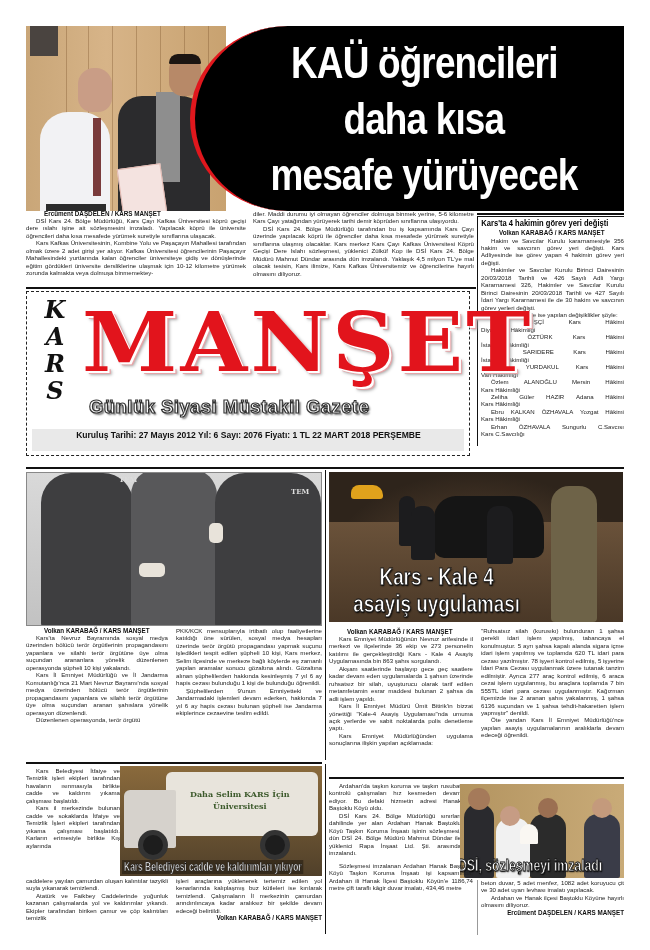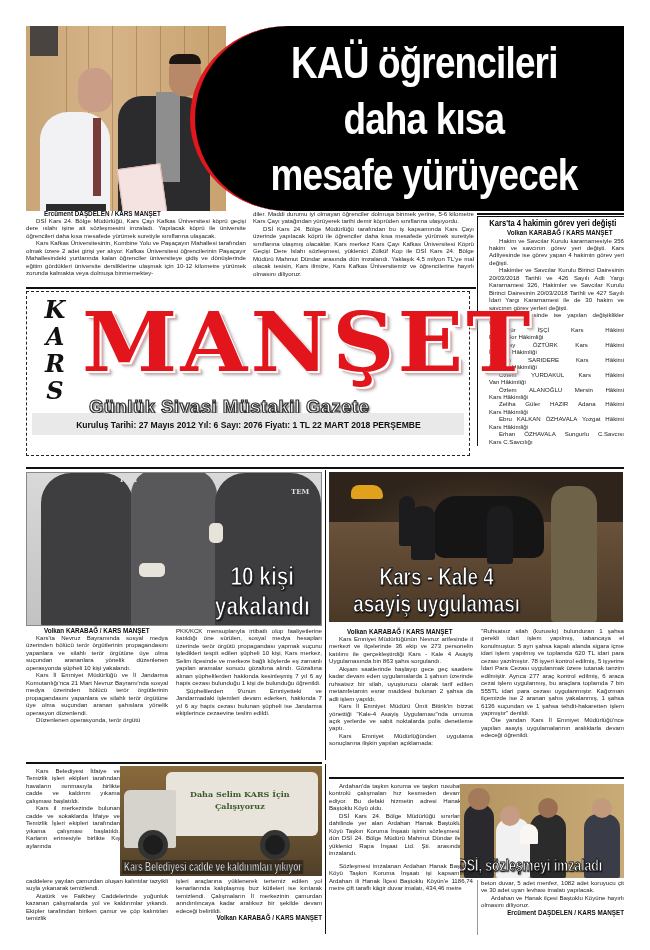--- a/index.html
+++ b/index.html
@@ -38,33 +38,33 @@
     display: block; color: #fff; font-family: "Liberation Sans", sans-serif; font-weight: bold;
     font-size: 45px; line-height: 56px; letter-spacing: -1px; transform: scaleX(0.82);
     white-space: nowrap; padding-left: 36px;
   }
 
   #top-byline { left: 26px; top: 210px; }
   #top-col1 { left: 26px; top: 217px; width: 220px; }
   #top-col2 { left: 253px; top: 210px; width: 221px; }
 
   
-  #judges-box { left: 477px; top: 216px; width: 147px; height: 230px; border-left: 1.5px solid #111; border-top: 1.5px solid #111; padding-left: 8px; }
+  #judges-box { left: 477px; top: 216px; width: 147px; height: 230px; border-left: 1.5px solid #111; border-top: 1.5px solid #111; }
   #judges-title { font-weight: bold; font-size: 9px; line-height: 12px; color: #000; transform: scaleX(0.84); transform-origin: left; white-space: nowrap; padding-left: 4px; }
   #judges-box .txt { padding: 0 0 0 3px; }
   #judges-box .byline { padding-left: 18px; }
   .jrow { display: flex; justify-content: space-between; padding-left: 10px; }
 
   
   #masthead { left: 26px; top: 291px; width: 444px; height: 165px; border: 1.5px dashed #222; background: #fff; }
   #mast-kars { position: absolute; left: 6px; top: 4px; width: 44px; }
   #mast-kars span { display:block; font-family: "DejaVu Serif", serif; font-weight: bold; font-size: 24px; line-height: 27px; color: #111; text-align: center; font-style: italic; }
   #mast-title { position: absolute; left: 55px; top: 0px; font-family: "DejaVu Serif", serif; font-weight: bold; font-size: 82px; line-height: 100px; color: #e2141c; letter-spacing: 3px; text-shadow: 2px 2px 0 #fff, 3px 3px 0 #e7a5a8, 4px 4px 3px #aaa; transform: scaleX(1.05); transform-origin: left; }
   #mast-sub { position: absolute; left: 62px; top: 104px; font-family: "Liberation Sans", sans-serif; font-weight: bold; font-size: 19px; color: #fff; -webkit-text-stroke: 1.2px #333; letter-spacing: 0.5px; text-shadow: 2px 2px 2px #777; transform: scaleX(0.97); transform-origin: left; white-space: nowrap; }
-  #mast-info { position: absolute; left: 0; right: 0; bottom: 16px; height: 22px; margin: 0 5px 4px 5px; background: #e9e9e9; display:flex; align-items:center; justify-content:center; }
+  #mast-info { position: absolute; left: 0; right: 0; bottom: 0; height: 22px; margin: 0 5px 4px 5px; background: #e9e9e9; display:flex; align-items:flex-start; justify-content:center; }
   #mast-info span { font-weight: bold; font-size: 9.5px; color: #111; transform: scaleX(0.9); white-space: nowrap; }
 
   
   #pkk-photo { left: 26px; top: 472px; width: 296px; height: 154px; background: linear-gradient(180deg,#d9d9d9 0%, #c2c2c2 100%); overflow: hidden; border: 1px solid #888; }
   .officer { position: absolute; background: #3e3e40; border-radius: 30px 30px 4px 4px; }
   .suspect { position: absolute; background: #58585a; border-radius: 26px 26px 4px 4px; }
   .tem { position: absolute; color: #ddd; font-family: "DejaVu Serif", serif; font-weight: bold; font-size: 7px; }
   #pkk-left { position: absolute; left: 2px; top: 44px; }
   #pkk-left span { display: block; font-weight: bold; font-size: 29px; line-height: 32px; color: #f5b219; -webkit-text-stroke: 1px #3a2a00; transform: scaleX(0.8); transform-origin: left; white-space: nowrap; text-shadow: 1px 1px 1px #000; }
   #pkk-right { position: absolute; left: 176px; top: 88px; text-align: center; }
@@ -248,24 +248,20 @@
 
 <div class="rule-h" style="left:26px; top:467px; width:598px;"></div>
 <div id="pkk-photo" class="abs">
   <div class="officer" style="left:14px; top:0; width:92px; height:154px;"></div>
   <div class="suspect" style="left:104px; top:-4px; width:86px; height:158px;"></div>
   <div class="officer" style="left:188px; top:0; width:106px; height:154px;"></div>
   <div style="position:absolute; left:182px; top:50px; width:14px; height:20px; background:#e8e3da; border-radius:5px;"></div>
   <div style="position:absolute; left:112px; top:90px; width:26px; height:14px; background:#e8e3da; border-radius:5px;"></div>
   <div class="tem" style="left:92px; top:2px;">TEM</div>
   <div class="tem" style="left:264px; top:14px;">TEM</div>
-  <div id="pkk-right">
-    <span>10 kişi</span>
-    <span>yakalandı</span>
-  </div>
 </div>
 <div id="pkk-byline" class="abs byline">Volkan KARABAĞ / KARS MANŞET</div>
 <div id="pkk-col1" class="abs txt">
   <p>Kars'ta Nevruz Bayramında sosyal medya üzerinden bölücü terör örgütlerinin propagandasını yapanlara ve silahlı terör örgütüne üye olma suçundan arananlara yönelik düzenlenen operasyonda şüpheli 10 kişi yakalandı.</p>
   <p>Kars İl Emniyet Müdürlüğü ve İl Jandarma Komutanlığı'nca 21 Mart Nevruz Bayramı'nda sosyal medya üzerinden bölücü terör örgütlerinin propagandasını yapanlara ve silahlı terör örgütüne üye olma suçundan aranan şahıslara yönelik operasyon düzenlendi.</p>
   <p>Düzenlenen operasyonda, terör örgütü</p>
 </div>
 <div id="pkk-col2" class="abs txt">
   <p style="text-indent:0">PKK/KCK mensuplarıyla irtibatlı olup faaliyetlerine katıldığı öne sürülen, sosyal medya hesapları üzerinde terör örgütü propagandası yapmak suçunu işledikleri tespit edilen şüpheli 10 kişi, Kars merkez, Selim ilçesinde ve merkeze bağlı köylerde eş zamanlı yapılan aramalar sonucu gözaltına alındı. Gözaltına alınan şüphelilerden hakkında kesinleşmiş 7 yıl 6 ay hapis cezası bulunduğu 1 kişi de bulunduğu öğrenildi.</p>
   <p>Şüphelilerden 9'unun Emniyetteki ve Jandarmadaki işlemleri devam ederken, hakkında 7 yıl 6 ay hapis cezası bulunan şüpheli ise Jandarma ekiplerince cezaevine teslim edildi.</p>
@@ -299,21 +295,21 @@
 
 <div class="rule-h" style="left:26px; top:762px; width:296px;"></div>
 <div id="clean-col-left" class="abs txt">
   <p>Kars Belediyesi İtfaiye ve Temizlik işleri ekipleri tarafından havaların ısınmasıyla birlikte cadde ve kaldırım yıkama çalışması başlatıldı.</p>
   <p>Kars il merkezinde bulunan cadde ve sokaklarda İtfaiye ve Temizlik İşleri ekipleri tarafından yıkama çalışması başlatıldı. Karların erimesiyle birlikte Kış aylarında</p>
 </div>
 <div id="clean-photo" class="abs">
   <div class="tank"></div>
   <div class="tank-text">
     <div>Daha Selim KARS İçin</div>
-    <div>Çalışıyoruz</div>
+    <div>Üniversitesi</div>
   </div>
   <div class="cab"></div>
   <div class="wheel" style="left:18px;"></div>
   <div class="wheel" style="left:140px;"></div>
   <div id="clean-caption">Kars Belediyesi cadde ve kaldırımları yıkıyor</div>
 </div>
 <div id="clean-col-b1" class="abs txt">
   <p style="text-indent:0">caddelere yayılan çamurdan oluşan kalıntılar tazyikli suyla yıkanarak temizlendi.</p>
   <p>Atatürk ve Faikbey Caddelerinde yoğunluk kazanan çalışmalarda yol ve kaldırımlar yıkandı. Ekipler tarafından biriken çamur ve çöp kalıntıları temizlik</p>
 </div>

